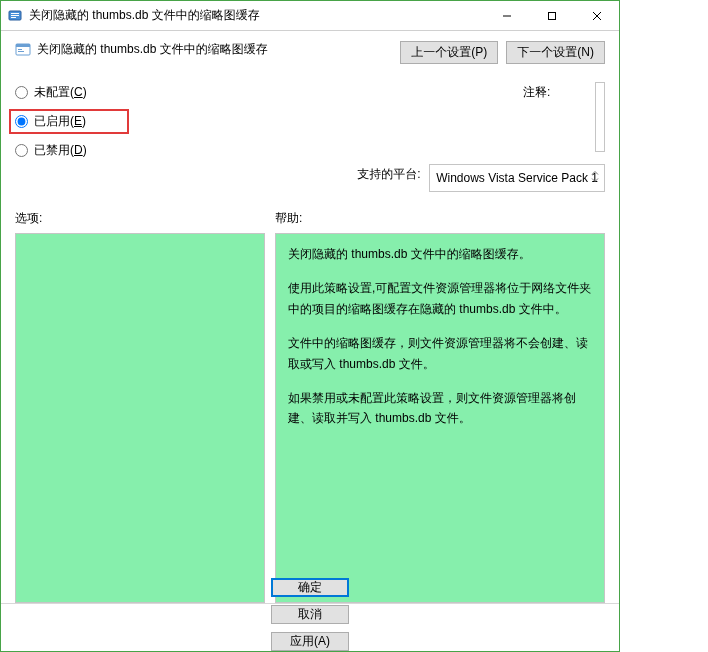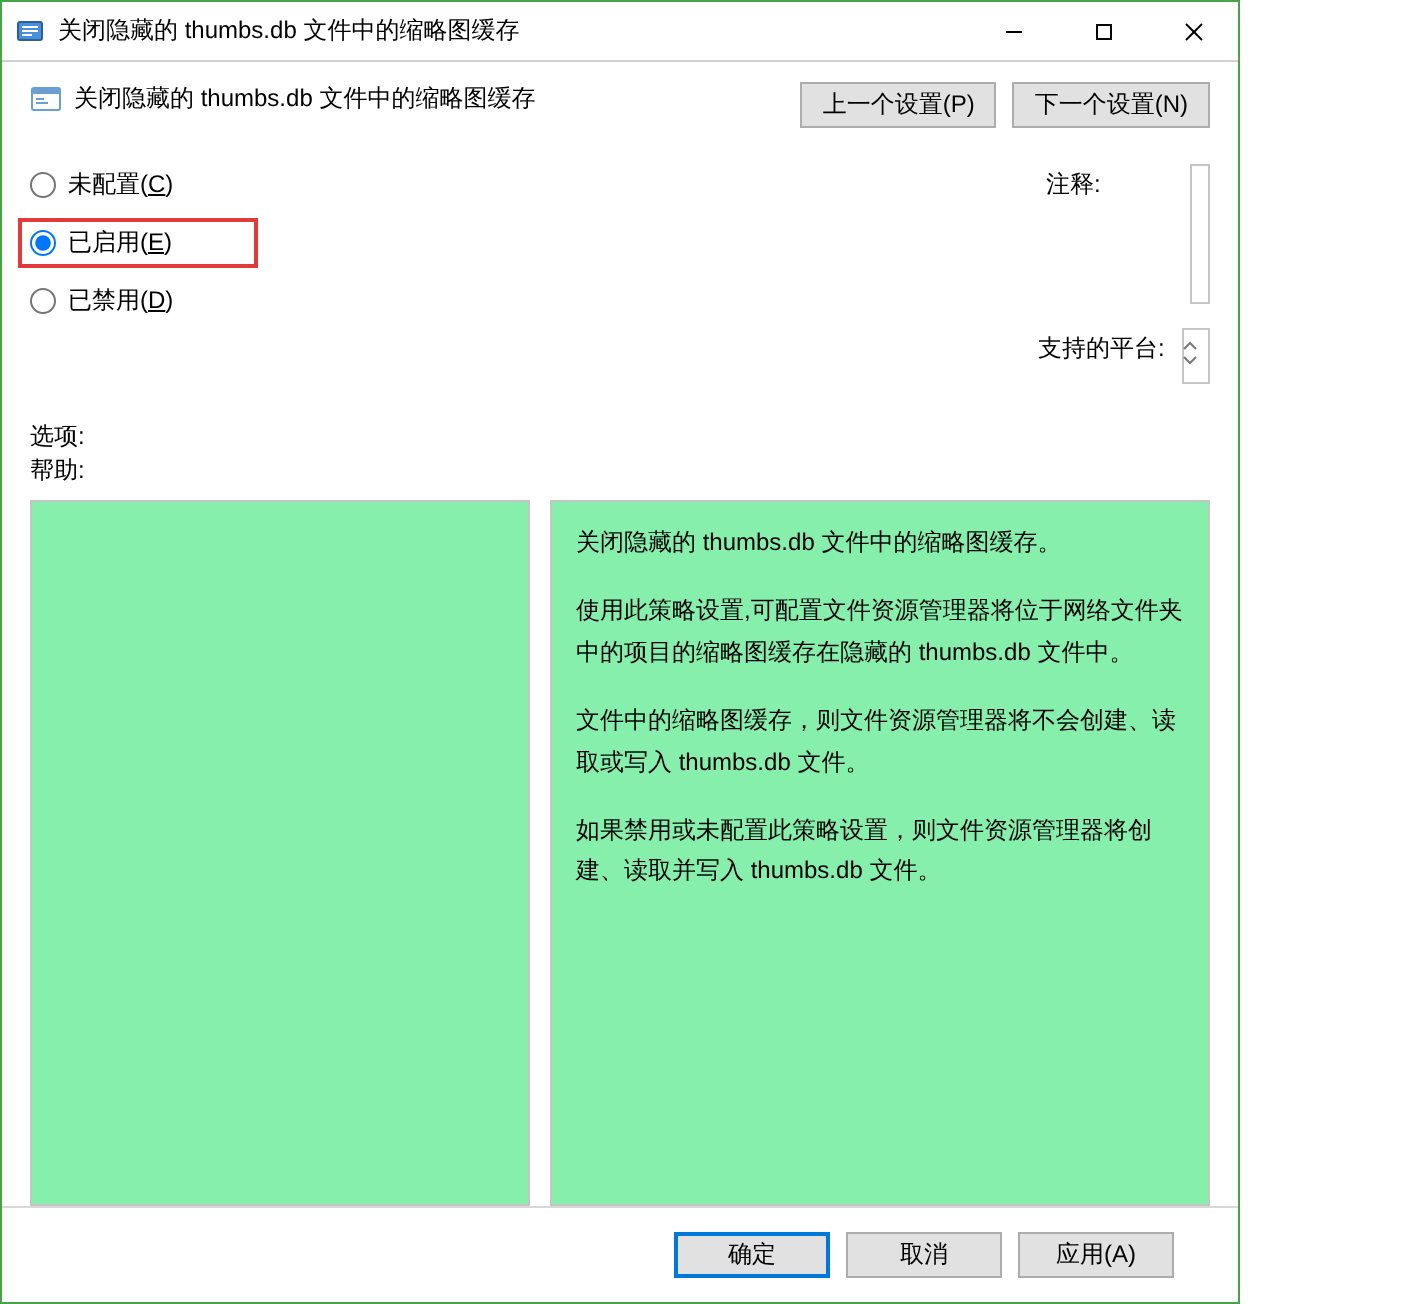--- a/index.html
+++ b/index.html
@@ -27,30 +27,30 @@
   .radio-item .underline { text-decoration: underline; }
   .radio-item.highlight { border: 2px solid #e13a3a; padding: 2px 4px; margin: -4px -6px; }
 
   .right-col { flex: 1; display: flex; flex-direction: column; gap: 12px; align-items: flex-end; }
   .field-row { display: flex; align-items: flex-start; }
   .field-label { width: 72px; padding-top: 2px; color: #000; }
   .comment-box { flex: 1; height: 70px; border: 1px solid #c5c5c5; background: #fff; padding: 2px 4px; overflow-y: auto; position: relative; }
   .platform-box { flex: 1; height: 28px; border: 1px solid #c5c5c5; background: #fff; padding: 4px 6px; display: flex; align-items: center; position: relative; }
   .chev { position: absolute; right: 4px; top: 50%; transform: translateY(-50%); color: #555; }
 
-  .mid-labels { display: flex; margin-top: 18px; flex-direction: column; }
+  .mid-labels { display: flex; margin-top: 18px; }
   .mid-labels .left { width: 260px; }
 
   .panels { display: flex; gap: 10px; margin-top: 6px; flex: 1; min-height: 0; }
   .panel { border: 1px solid #c5c5c5; background: #86efac; padding: 10px 12px; overflow: auto; font-size: 12px; line-height: 1.7; }
   .panel.left { width: 250px; }
   .panel.right { flex: 1; }
   .panel p { margin: 0 0 14px 0; }
 
-  .footer { height: 48px; border-top: 1px solid #d8d8d8; display: flex; align-items: center; justify-content: flex-end; padding: 0 32px; gap: 8px; }
+  .footer { height: 48px; border-top: 1px solid #d8d8d8; display: flex; align-items: center; justify-content: flex-end; padding: 0 14px; gap: 8px; flex-direction: column; }
   .footer .btn { min-width: 78px; }
   .footer .btn.default { border: 1px solid #0078d7; box-shadow: inset 0 0 0 1px #0078d7; }
 </style>
 </head>
 <body>
 
 <div class="window">
 
   <div class="titlebar">
     <span class="icon">
@@ -123,20 +123,21 @@
       </div>
 
       <div class="right-col">
         <div class="field-row">
           <div class="field-label">注释:</div>
           <div class="comment-box"></div>
         </div>
         <div class="field-row">
           <div class="field-label">支持的平台:</div>
           <div class="platform-box">
+            <span>Windows Vista Service Pack 1</span>
             <span class="chev">
               <svg width="10" height="14" viewBox="0 0 10 14">
                   <polyline points="2,5 5,2 8,5" fill="none" stroke="#777" stroke-width="1"></polyline>
                   <polyline points="2,9 5,12 8,9" fill="none" stroke="#777" stroke-width="1"></polyline>
                 </svg>
             </span>
           </div>
         </div>
       </div>
     </div>

